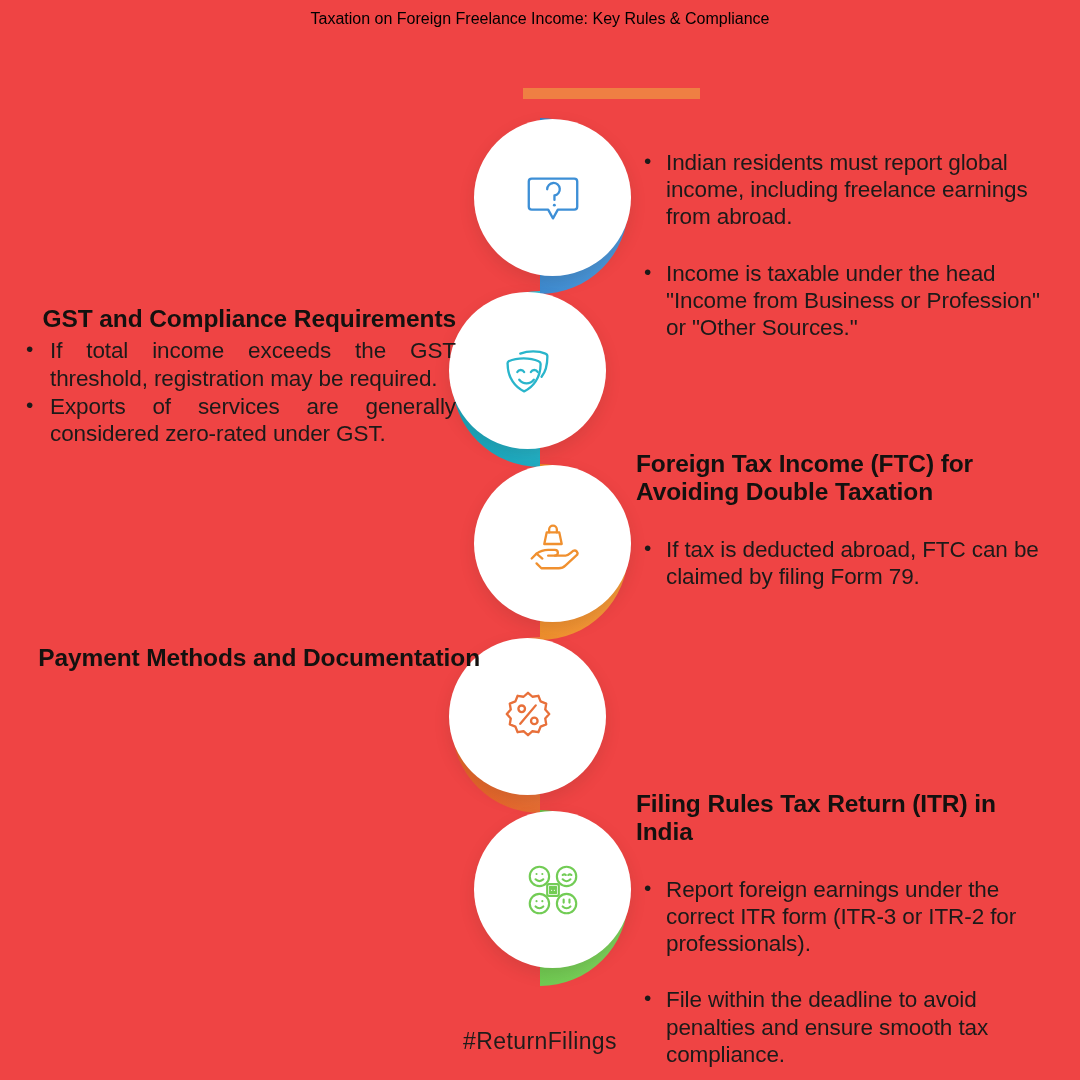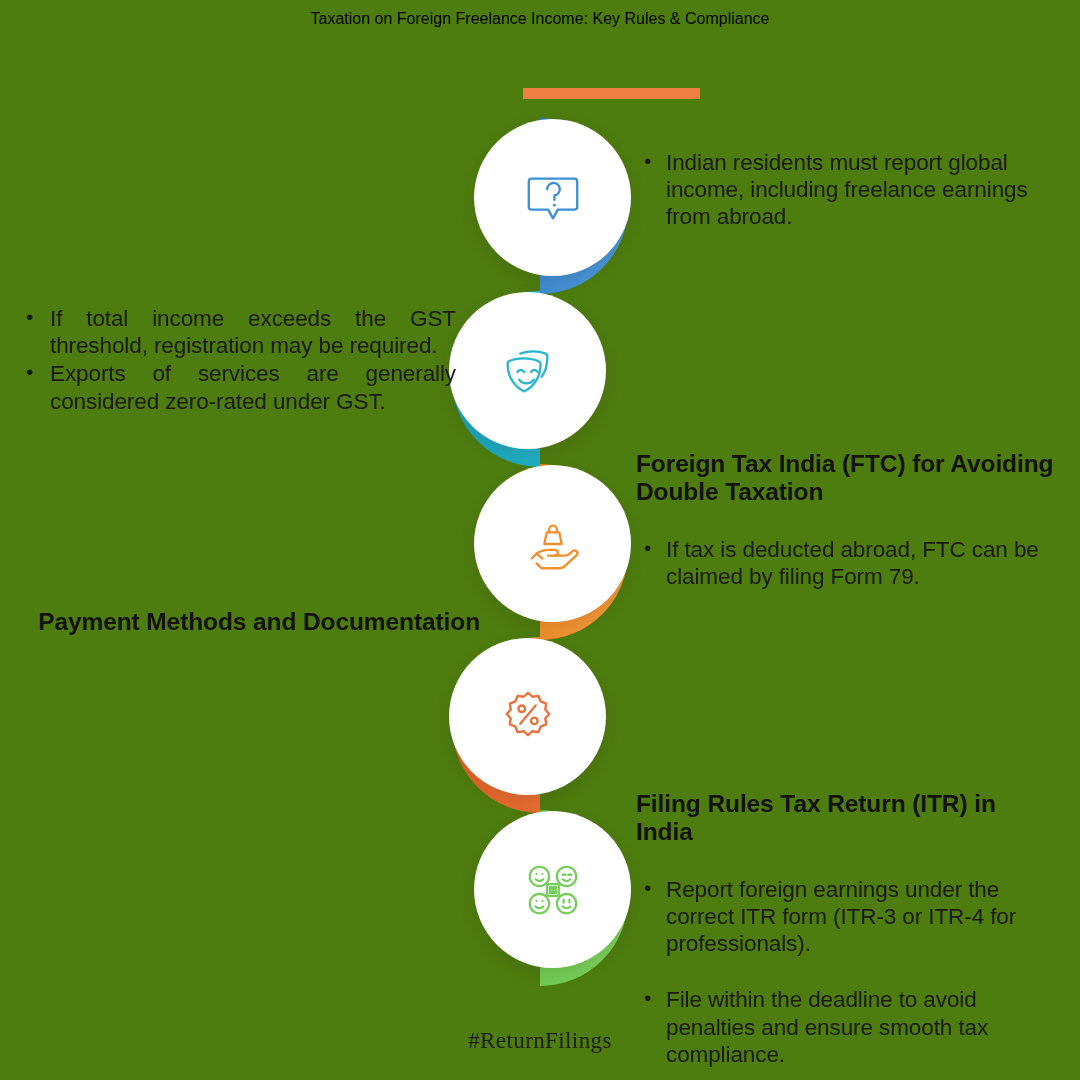--- a/index.html
+++ b/index.html
@@ -11,21 +11,21 @@
     height: 1080px;
     background: #faf4ef;
     font-family: "Liberation Sans", sans-serif;
     overflow: hidden;
     position: relative;
   }
   #canvas {
     position: relative;
     width: 1080px;
     height: 1080px;
-    background: #4d7c0f;
+    background: #ef4444;
     overflow: hidden;
   }
 
   
   .title-wrap {
     position: absolute;
     top: 10px;
     left: 40px;
     width: 1000px;
     text-align: center;
@@ -116,31 +116,31 @@
   .block.right { text-align: left; }
   .block.right ul li { text-align: left; margin-top: 29px; }
   .block.left  { text-align: right; }
   .block.left ul li { text-align: justify; }
   .block.left ul { padding: 0 0 0 22px; }
   .block.left ul li::before { left: -24px; }
 
   #block-1 { left: 636px; top: 120px;  width: 420px; }
   #block-2 { left: 28px;  top: 305px;  width: 428px; }
   #block-3 { left: 636px; top: 450px;  width: 420px; }
-  #block-4 { left: 24px;  top: 608px;  width: 456px; }
+  #block-4 { left: 24px;  top: 644px;  width: 456px; }
   #block-5 { left: 636px; top: 790px;  width: 420px; }
 
   
   .footer {
     position: absolute;
     left: 0;
     top: 1028px;
     width: 1080px;
     text-align: center;
-    font-family: Liberation Serif, serif;
+    font-family: Liberation Sans, sans-serif;
     font-size: 23px;
     color: #1f1c1a;
     letter-spacing: 0.4px;
   }
 </style>
 </head>
 <body>
 
 <div id="canvas">
 
@@ -265,44 +265,46 @@
           <path d="M29 29 h2.4 M29 29 v2.4 M35 35 h-2.4 M35 35 v-2.4 M35 29 h-2.4 M35 29 v2.4 M29 35 h2.4 M29 35 v-2.4"></path>
         </svg>
       </div>
     </div>
 
   </div>
 
   <div class="block right" id="block-1">
     <ul>
       <li>Indian residents must report global income, including freelance earnings from abroad.</li>
+      <li>Income is taxable under the head "Income from Business or Profession" or "Other Sources."</li>
     </ul>
   </div>
 
   <div class="block left" id="block-2">
+    <h2>GST and Compliance Requirements</h2>
     <ul>
       <li>If total income exceeds the GST threshold, registration may be required.</li>
       <li>Exports of services are generally considered zero-rated under GST.</li>
     </ul>
   </div>
 
   <div class="block right" id="block-3">
-    <h2>Foreign Tax India (FTC) for Avoiding Double Taxation</h2>
+    <h2>Foreign Tax Income (FTC) for Avoiding Double Taxation</h2>
     <ul>
       <li>If tax is deducted abroad, FTC can be claimed by filing Form 79.</li>
     </ul>
   </div>
 
   <div class="block left" id="block-4">
     <h2>Payment Methods and Documentation</h2>
   </div>
 
   <div class="block right" id="block-5">
     <h2>Filing Rules Tax Return (ITR) in India</h2>
     <ul>
-      <li>Report foreign earnings under the correct ITR form (ITR-3 or ITR-4 for professionals).</li>
+      <li>Report foreign earnings under the correct ITR form (ITR-3 or ITR-2 for professionals).</li>
       <li>File within the deadline to avoid penalties and ensure smooth tax compliance.</li>
     </ul>
   </div>
 
   <div class="footer">#ReturnFilings</div>
 
 </div>
 
 </body></html>

